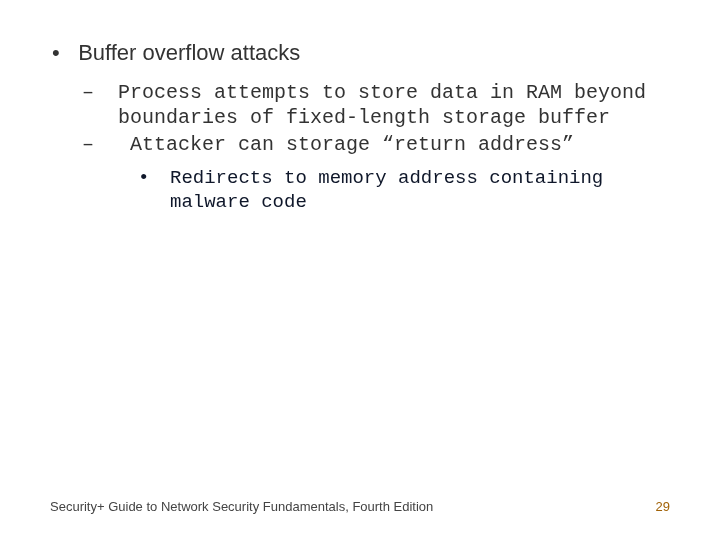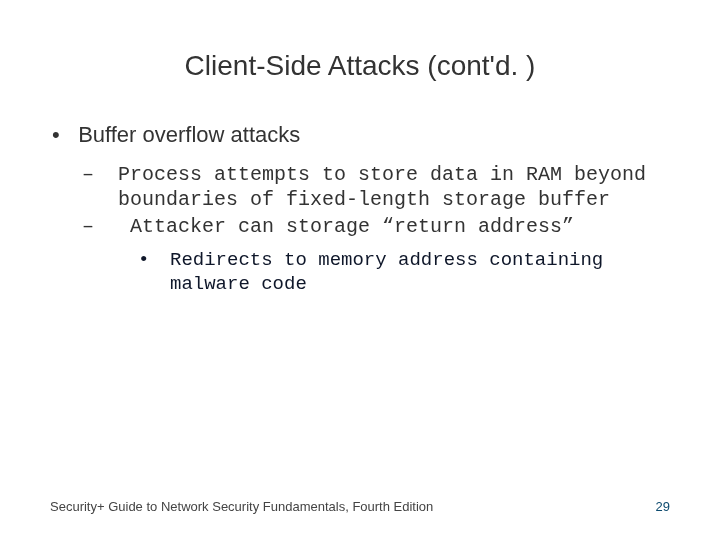--- a/index.html
+++ b/index.html
@@ -81,27 +81,26 @@
     position: absolute;
     left: 50px;
     right: 50px;
     bottom: 26px;
     font-size: 13px;
     color: #444;
     display: flex;
     justify-content: space-between;
     align-items: flex-end;
   }
-  .footer .num { color: #0c4a6e; }
+  .footer .num { color: #a16207; }
 </style>
 </head>
 <body>
 
 <div class="slide">
-  <h1 class="title">Client-Side Attacks (cont'd. )</h1>
 
   <div class="content">
     <ul class="lvl1">
       <li>
         <span>Buffer overflow attacks</span>
         <ul class="lvl2">
           <li><span>Process attempts to store data in RAM beyond boundaries of fixed-length storage buffer</span></li>
           <li>
             <span>Attacker can storage “return address”</span>
             <ul class="lvl3">

